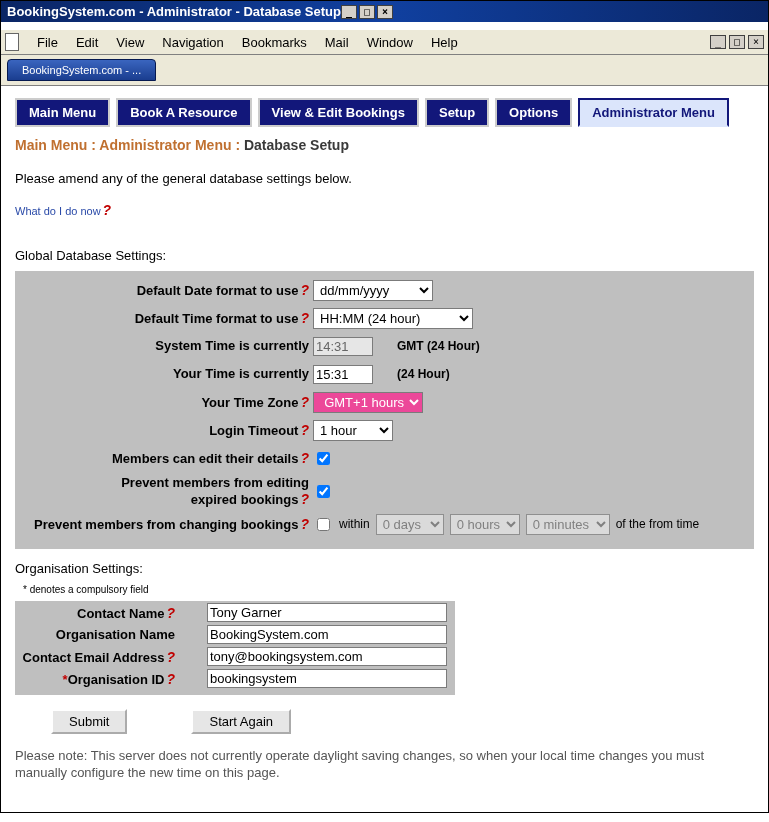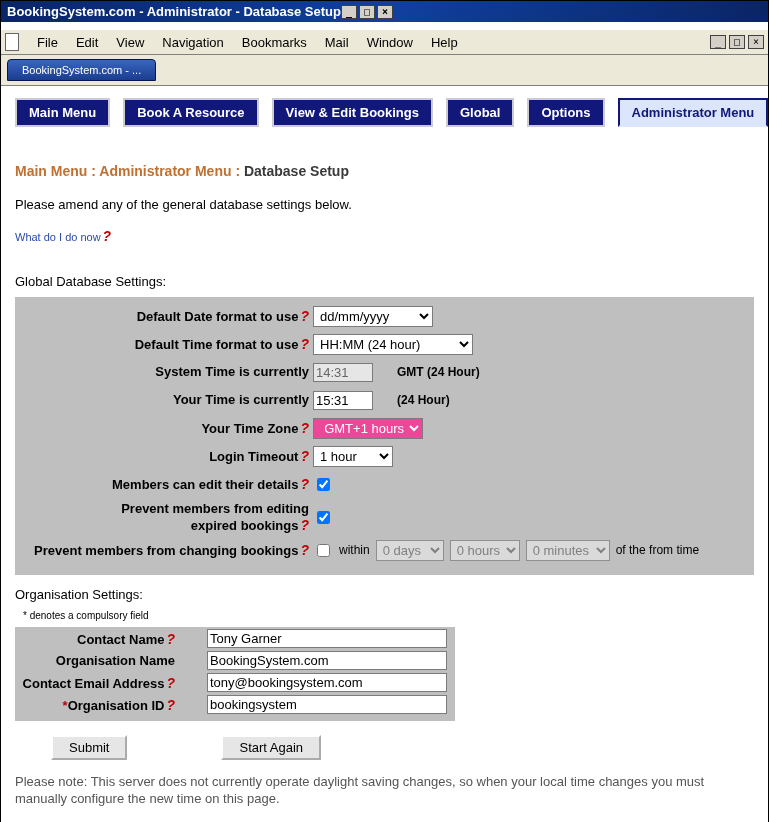--- a/index.html
+++ b/index.html
@@ -77,22 +77,22 @@
     border: 1px solid #06194f;
     border-top-left-radius: 4px;
     border-top-right-radius: 4px;
   }
   .content {
     padding: 12px 14px 30px 14px;
     background: #fff;
   }
   .nav-tabs {
     display: flex;
-    gap: 13px;
-    margin-bottom: 36px;
+    gap: 6px;
+    margin-bottom: 10px;
     text-align: right;
   }
   .nav-tab {
     background: #12177a;
     color: #fff;
     font-weight: bold;
     font-size: 13px;
     padding: 5px 12px;
     border: 2px solid #ccc;
     cursor: pointer;
@@ -197,21 +197,21 @@
     font-size: 13px;
     padding-right: 4px;
   }
   .org-input {
     width: 240px;
   }
   .red-star { color: #c00000; }
   .buttons {
     margin: 14px 0 14px 36px;
     display: flex;
-    gap: 94px;
+    gap: 64px;
   }
   .btn {
     background: #e6e6e6;
     border: 2px outset #fff;
     padding: 3px 16px;
     font-size: 13px;
     cursor: pointer;
   }
   .footnote {
     font-size: 13px;
@@ -254,21 +254,21 @@
   <div class="tabstrip">
     <span class="tab">BookingSystem.com - ...</span>
   </div>
 
   <div class="content">
 
     <div class="nav-tabs">
       <div class="nav-tab">Main Menu</div>
       <div class="nav-tab">Book A Resource</div>
       <div class="nav-tab">View &amp; Edit Bookings</div>
-      <div class="nav-tab">Global</div>
+      <div class="nav-tab">Setup</div>
       <div class="nav-tab">Options</div>
       <div class="nav-tab active">Administrator Menu</div>
     </div>
 
     <div class="breadcrumb">
       <span class="bc-link">Main Menu : </span><span class="bc-link">Administrator Menu : </span><span class="bc-current">Database Setup</span>
     </div>
 
     <div class="intro">Please amend any of the general database settings below.</div>
 

